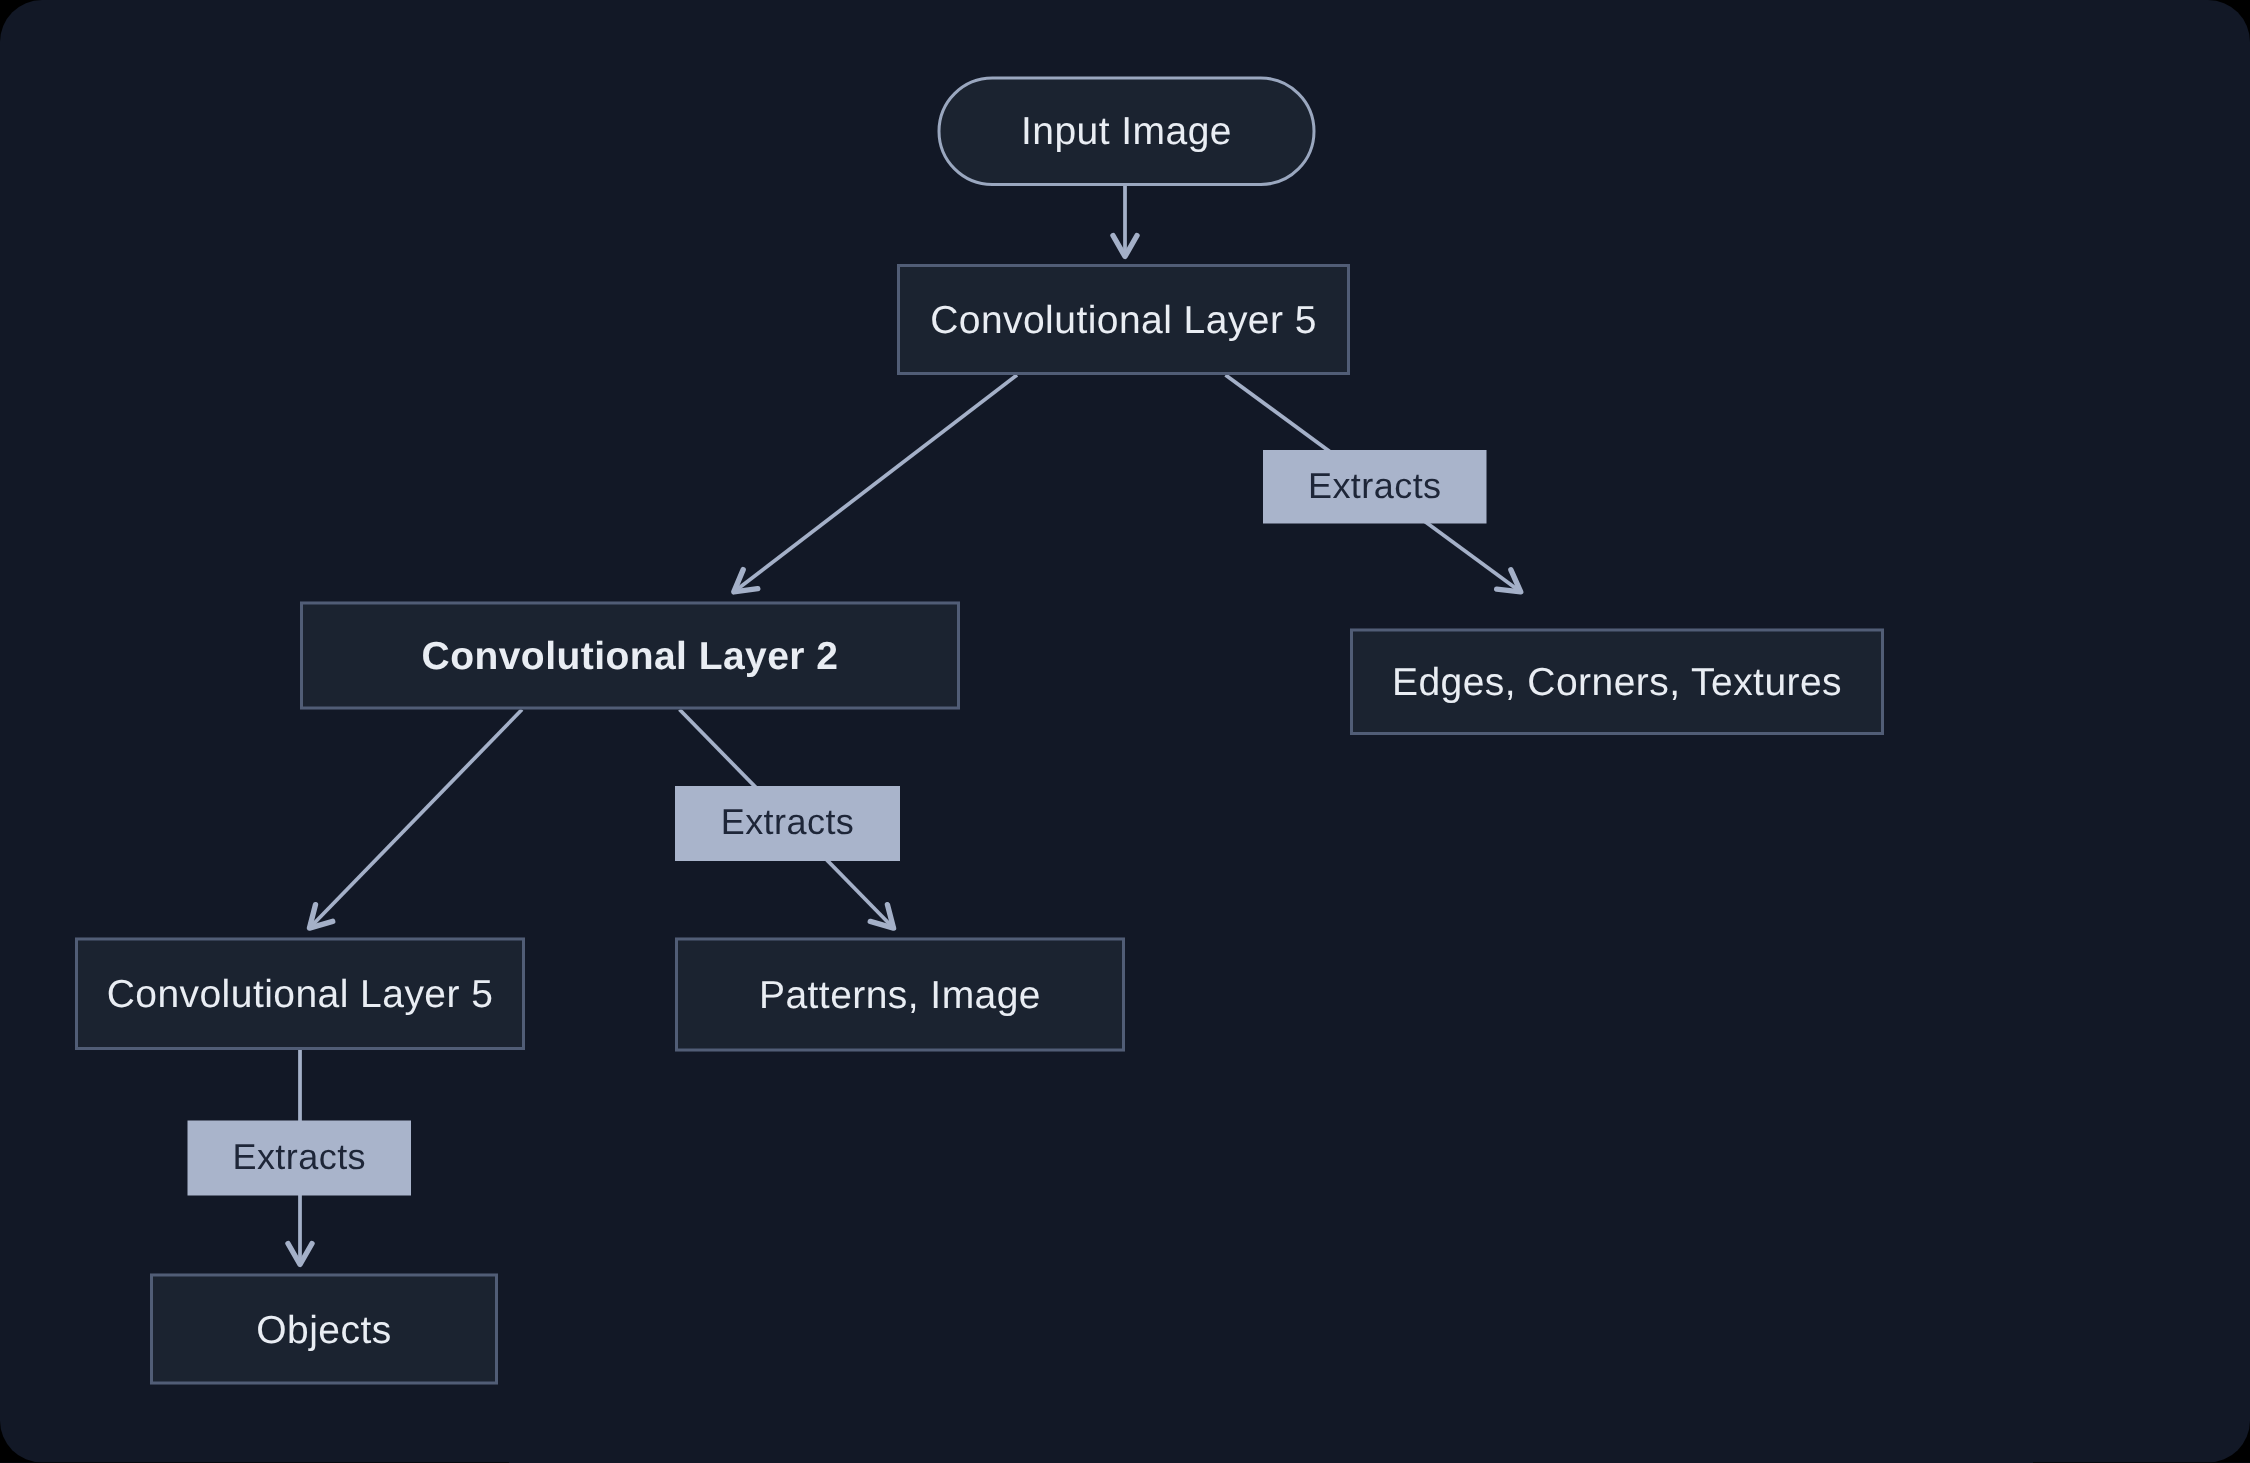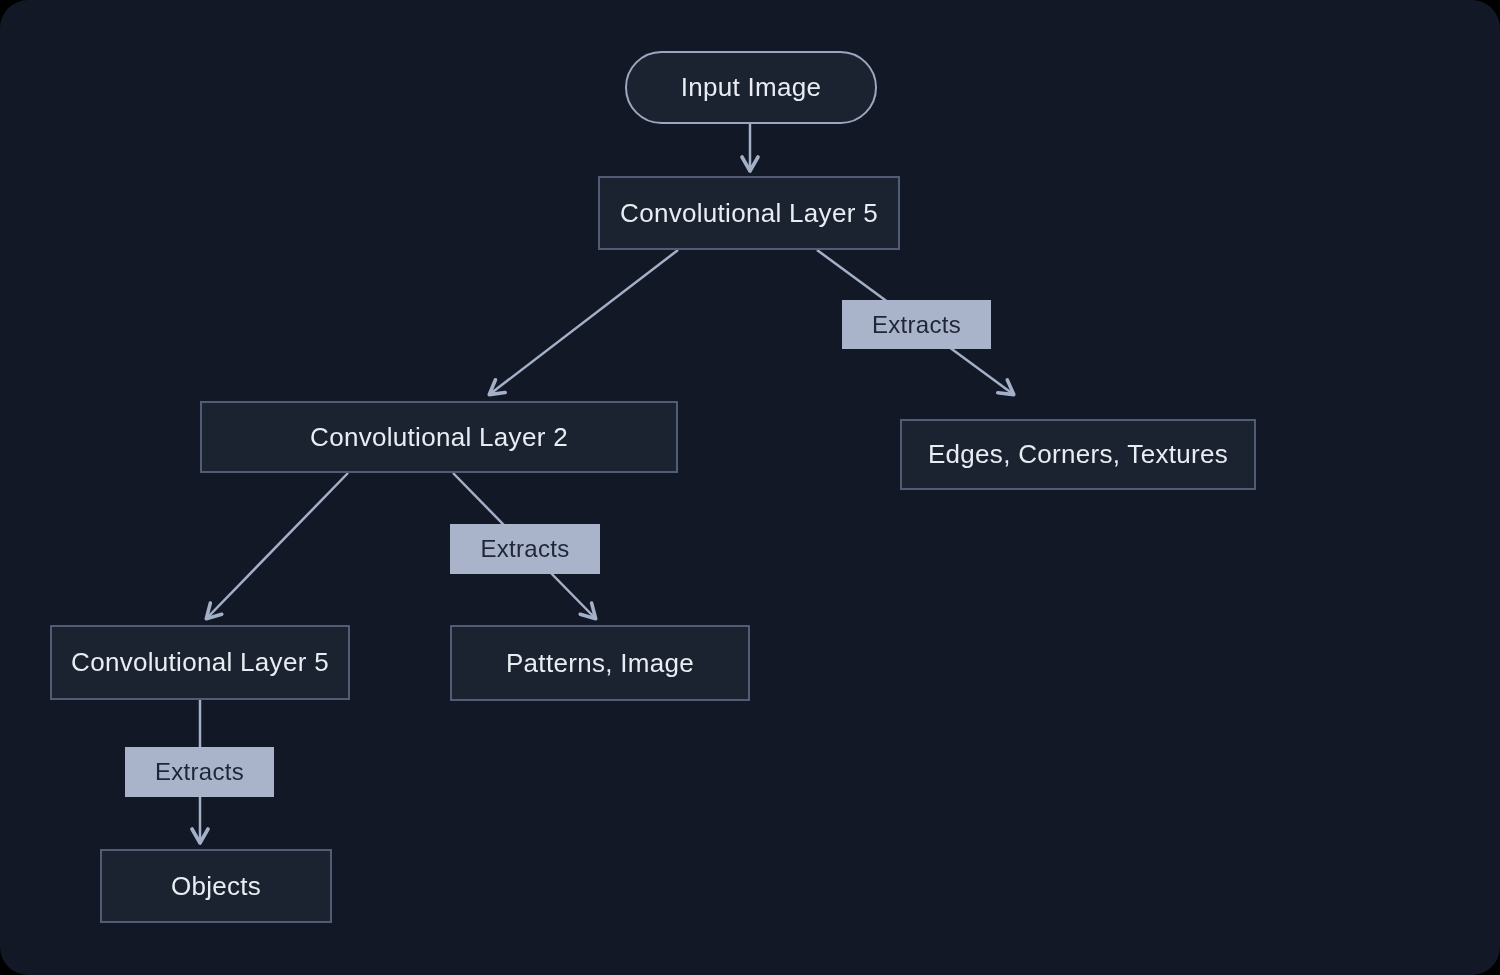--- a/index.html
+++ b/index.html
@@ -75,21 +75,21 @@
 
     <path class="edge-path" d="M453,473 L595,618" marker-end="url(#arrowhead)"></path>
 
     <path class="edge-path" d="M200,700 L200,842" marker-end="url(#arrowhead)"></path>
   </svg>
 
   <div class="node pill" style="left:625px;top:51px;width:252px;height:73px;">Input Image</div>
 
   <div class="node" style="left:598px;top:176px;width:302px;height:74px;">Convolutional Layer 5</div>
 
-  <div class="node" style="left:200px;top:401px;width:478px;height:72px;">Convolutional Layer 2</div>
+  <div class="node" style="left:200px;top:401px;width:440px;height:72px;font-weight:bold;">Convolutional Layer 2</div>
 
   <div class="node" style="left:900px;top:401px;width:356px;height:71px;margin-top:18px;">Edges, Corners, Textures</div>
 
   <div class="node" style="left:50px;top:625px;width:300px;height:75px;">Convolutional Layer 5</div>
 
   <div class="node" style="left:450px;top:625px;width:300px;height:76px;">Patterns, Image</div>
 
   <div class="node" style="left:100px;top:849px;width:232px;height:74px;">Objects</div>
 
   <div class="edge-label" style="left:842px;top:300px;width:149px;height:49px;">Extracts</div>

